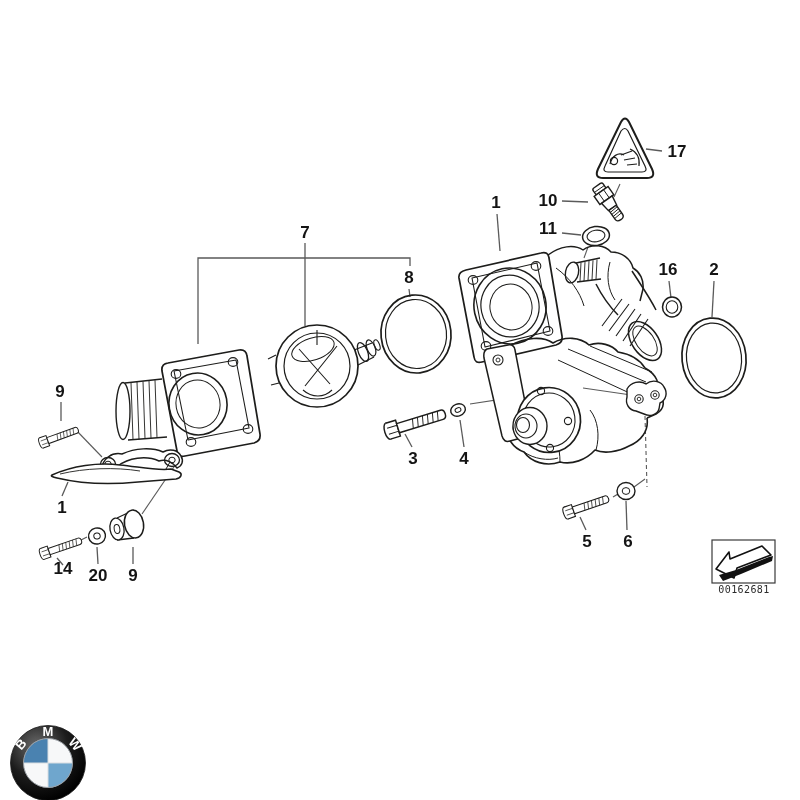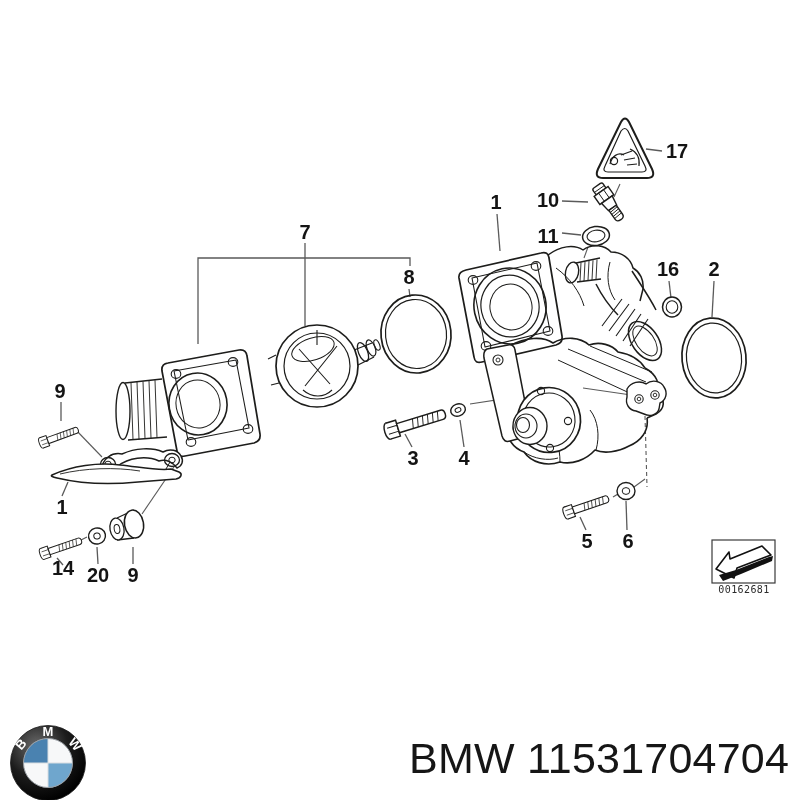--- a/index.html
+++ b/index.html
@@ -2,21 +2,21 @@
 <html><head>
 <meta charset="utf-8">
 <style>
   html,body{margin:0;padding:0;background:#fff;}
   body{width:800px;height:800px;font-family:"Liberation Sans",sans-serif;}
   .canvas{position:relative;width:800px;height:800px;background:#ffffff;overflow:hidden;}
   svg.diagram{position:absolute;left:0;top:0;}
   .callout{
     position:absolute;transform:translate(-50%,-50%);
     font-family:"Liberation Sans",sans-serif;
-    font-weight:700;font-size:20px;line-height:1;color:#141414;white-space:nowrap;
+    font-weight:700;font-size:17px;line-height:1;color:#141414;white-space:nowrap;
   }
   .stamp-number{
     position:absolute;left:707px;top:584px;width:74px;text-align:center;
     font-family:"DejaVu Sans Mono",monospace;font-size:10px;letter-spacing:.4px;color:#2b2b2b;
   }
   .part-number{
     position:absolute;top:734px;right:11px;
     font-size:43px;font-weight:400;letter-spacing:.2px;color:#161616;white-space:nowrap;
   }
 </style>
@@ -273,26 +273,25 @@
       <div class="callout" style="left: 496px; top: 202px;">1</div>
       <div class="callout" style="left: 714px; top: 269px;">2</div>
       <div class="callout" style="left: 413px; top: 458px;">3</div>
       <div class="callout" style="left: 464px; top: 458px;">4</div>
       <div class="callout" style="left: 587px; top: 541px;">5</div>
       <div class="callout" style="left: 628px; top: 541px;">6</div>
       <div class="callout" style="left: 305px; top: 232px;">7</div>
       <div class="callout" style="left: 409px; top: 277px;">8</div>
       <div class="callout" style="left: 60px; top: 391px;">9</div>
       <div class="callout" style="left: 548px; top: 200px;">10</div>
-      <div class="callout" style="left: 548px; top: 236px;">11</div>
+      <div class="callout" style="left: 548px; top: 228px;">11</div>
       <div class="callout" style="left: 133px; top: 575px;">9</div>
       <div class="callout" style="left: 62px; top: 507px;">1</div>
       <div class="callout" style="left: 63px; top: 568px;">14</div>
       <div class="callout" style="left: 98px; top: 575px;">20</div>
       <div class="callout" style="left: 668px; top: 269px;">16</div>
       <div class="callout" style="left: 677px; top: 151px;">17</div>
     </div>
 
   <div class="stamp-number">00162681</div>
 
-  <div class="part-number">BMW 11531704704</div>
 
 </div>
 
 </body></html>

